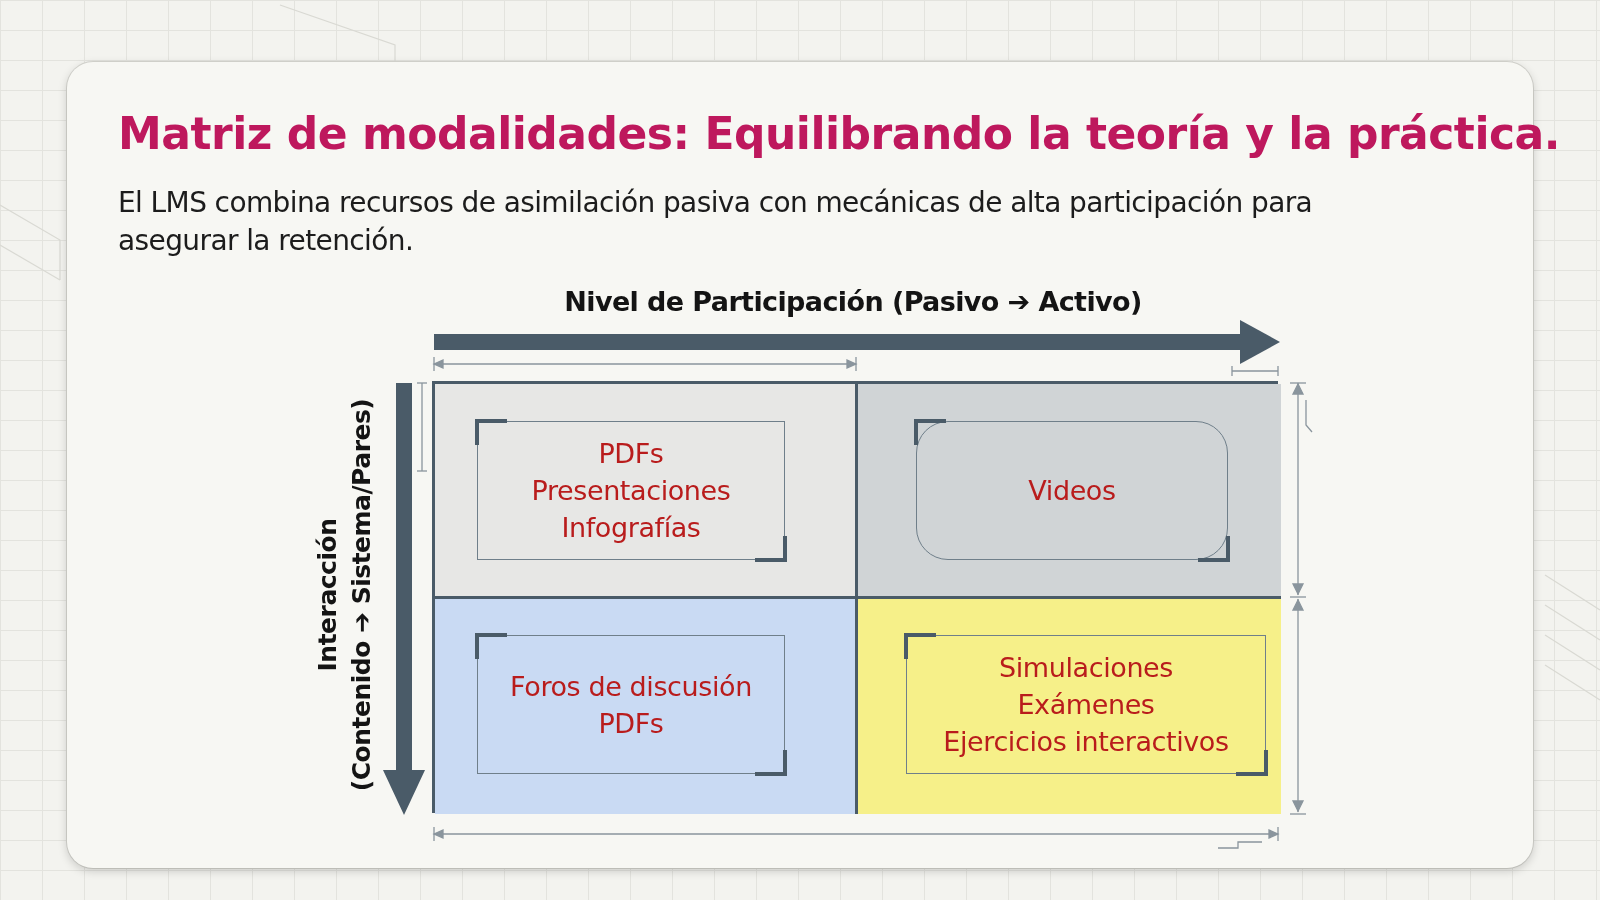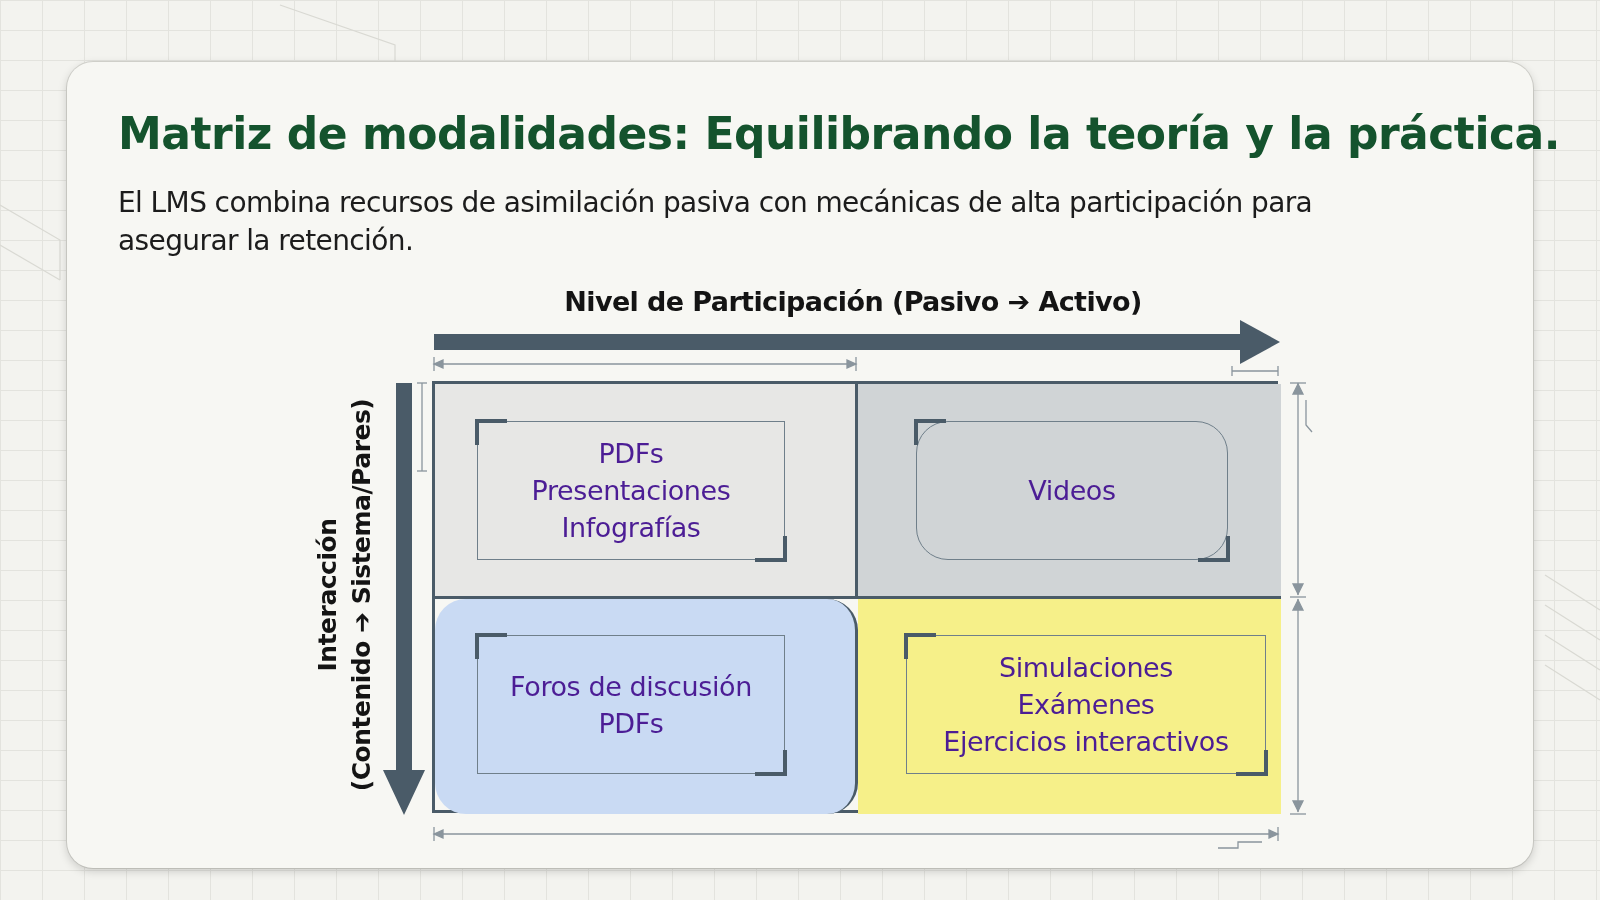--- a/index.html
+++ b/index.html
@@ -13,21 +13,21 @@
     font-family:"DejaVu Sans", sans-serif;
   }
   .bg-lines { position:absolute; left:0; top:0; width:1600px; height:900px; }
   .card {
     position:absolute; left:67px; top:62px; width:1466px; height:806px;
     background:#f7f7f3; border-radius:26px;
     box-shadow:0 3px 10px rgba(0,0,0,0.18), 0 0 0 1px #d8d8d2;
   }
   .title {
     position:absolute; left:118px; top:108px; margin:0;
-    font-size:44px; font-weight:bold; color:#14532d; letter-spacing:-0.5px;
+    font-size:44px; font-weight:bold; color:#be185d; letter-spacing:-0.5px;
     white-space:nowrap;
   }
   .subtitle {
     position:absolute; left:118px; top:184px; width:1300px; margin:0;
     font-size:28px; line-height:38px; color:#1c1c1c; letter-spacing:-0.6px;
   }
   .x-axis-label {
     position:absolute; left:438px; width:830px; top:286px; text-align:center;
     font-size:27px; font-weight:bold; color:#141414; letter-spacing:-0.6px;
   }
@@ -41,26 +41,26 @@
   }
   .diagram-svg { position:absolute; left:0; top:0; width:1600px; height:900px; pointer-events:none; }
   .matrix {
     position:absolute; left:432px; top:381px; width:846px; height:432px;
     display:grid; grid-template-columns:423px 423px; grid-template-rows:215px 215px;
     border:3px solid #4a5b68; box-sizing:border-box;
   }
   .quad { position:relative; box-sizing:border-box; }
   .q1 { background:#e7e7e5; border-right:3px solid #4a5b68; border-bottom:3px solid #4a5b68; }
   .q2 { background:#d0d4d6; border-bottom:3px solid #4a5b68; }
-  .q3 { background:#c9daf3; border-right:3px solid #4a5b68;border-radius:31px; }
+  .q3 { background:#c9daf3; border-right:3px solid #4a5b68; }
   .q4 { background:#f6f089; }
   .inner {
     position:absolute; border:1.5px solid #6f7f8a; box-sizing:border-box;
     display:flex; flex-direction:column; align-items:center; justify-content:center;
-    font-size:27px; line-height:37px; color:#4c1d95; text-align:center; letter-spacing:-0.4px;
+    font-size:27px; line-height:37px; color:#b91c1c; text-align:center; letter-spacing:-0.4px;
   }
   .inner::before, .inner::after { content:""; position:absolute; width:28px; height:22px; }
   .inner::before { left:-3px; top:-3px; border-left:4px solid #4a5b68; border-top:4px solid #4a5b68; }
   .inner::after { right:-3px; bottom:-3px; border-right:4px solid #4a5b68; border-bottom:4px solid #4a5b68; }
   .q1 .inner { left:42px; top:37px; width:308px; height:139px; }
   .q2 .inner { left:58px; top:37px; width:312px; height:139px;border-radius:32px; }
   .q3 .inner { left:42px; top:36px; width:308px; height:139px; }
   .q4 .inner { left:48px; top:36px; width:360px; height:139px; }
 </style>
 </head>

